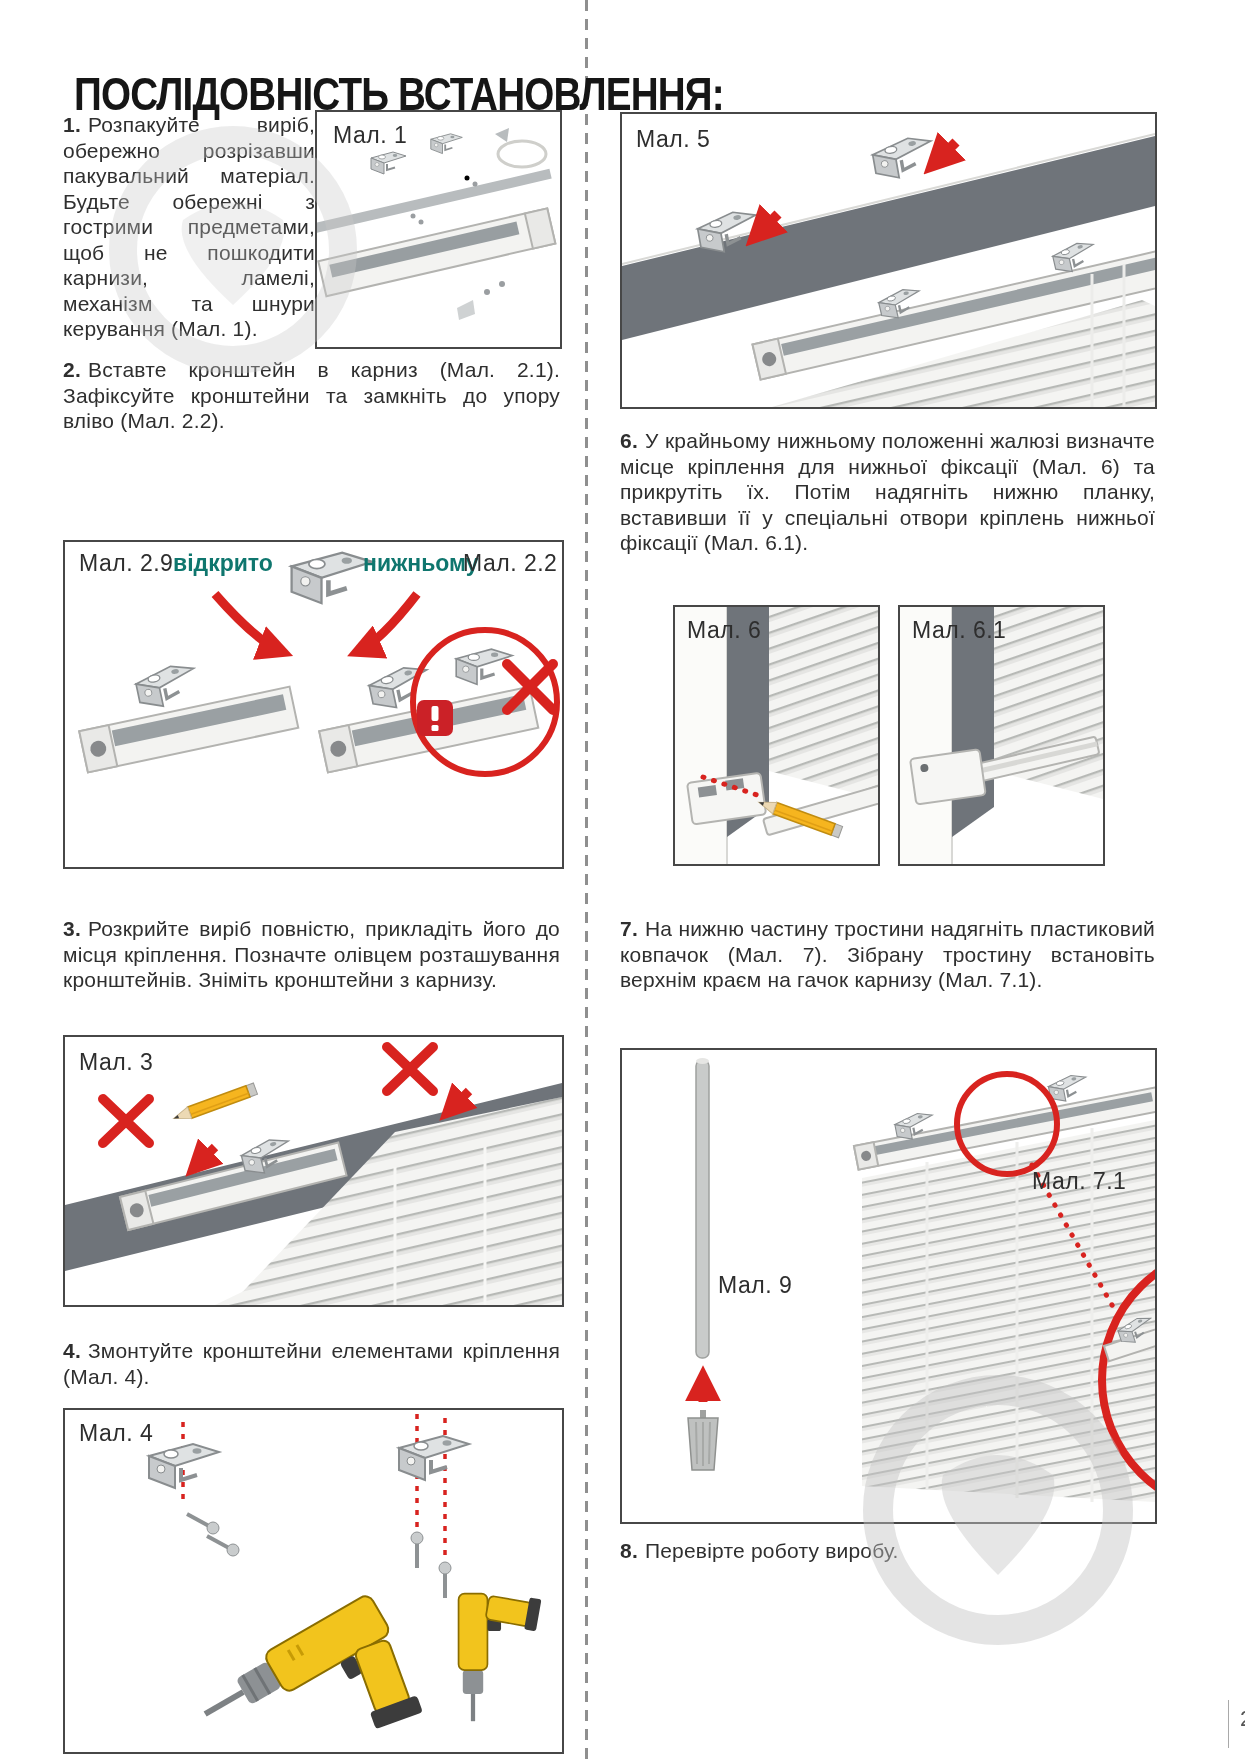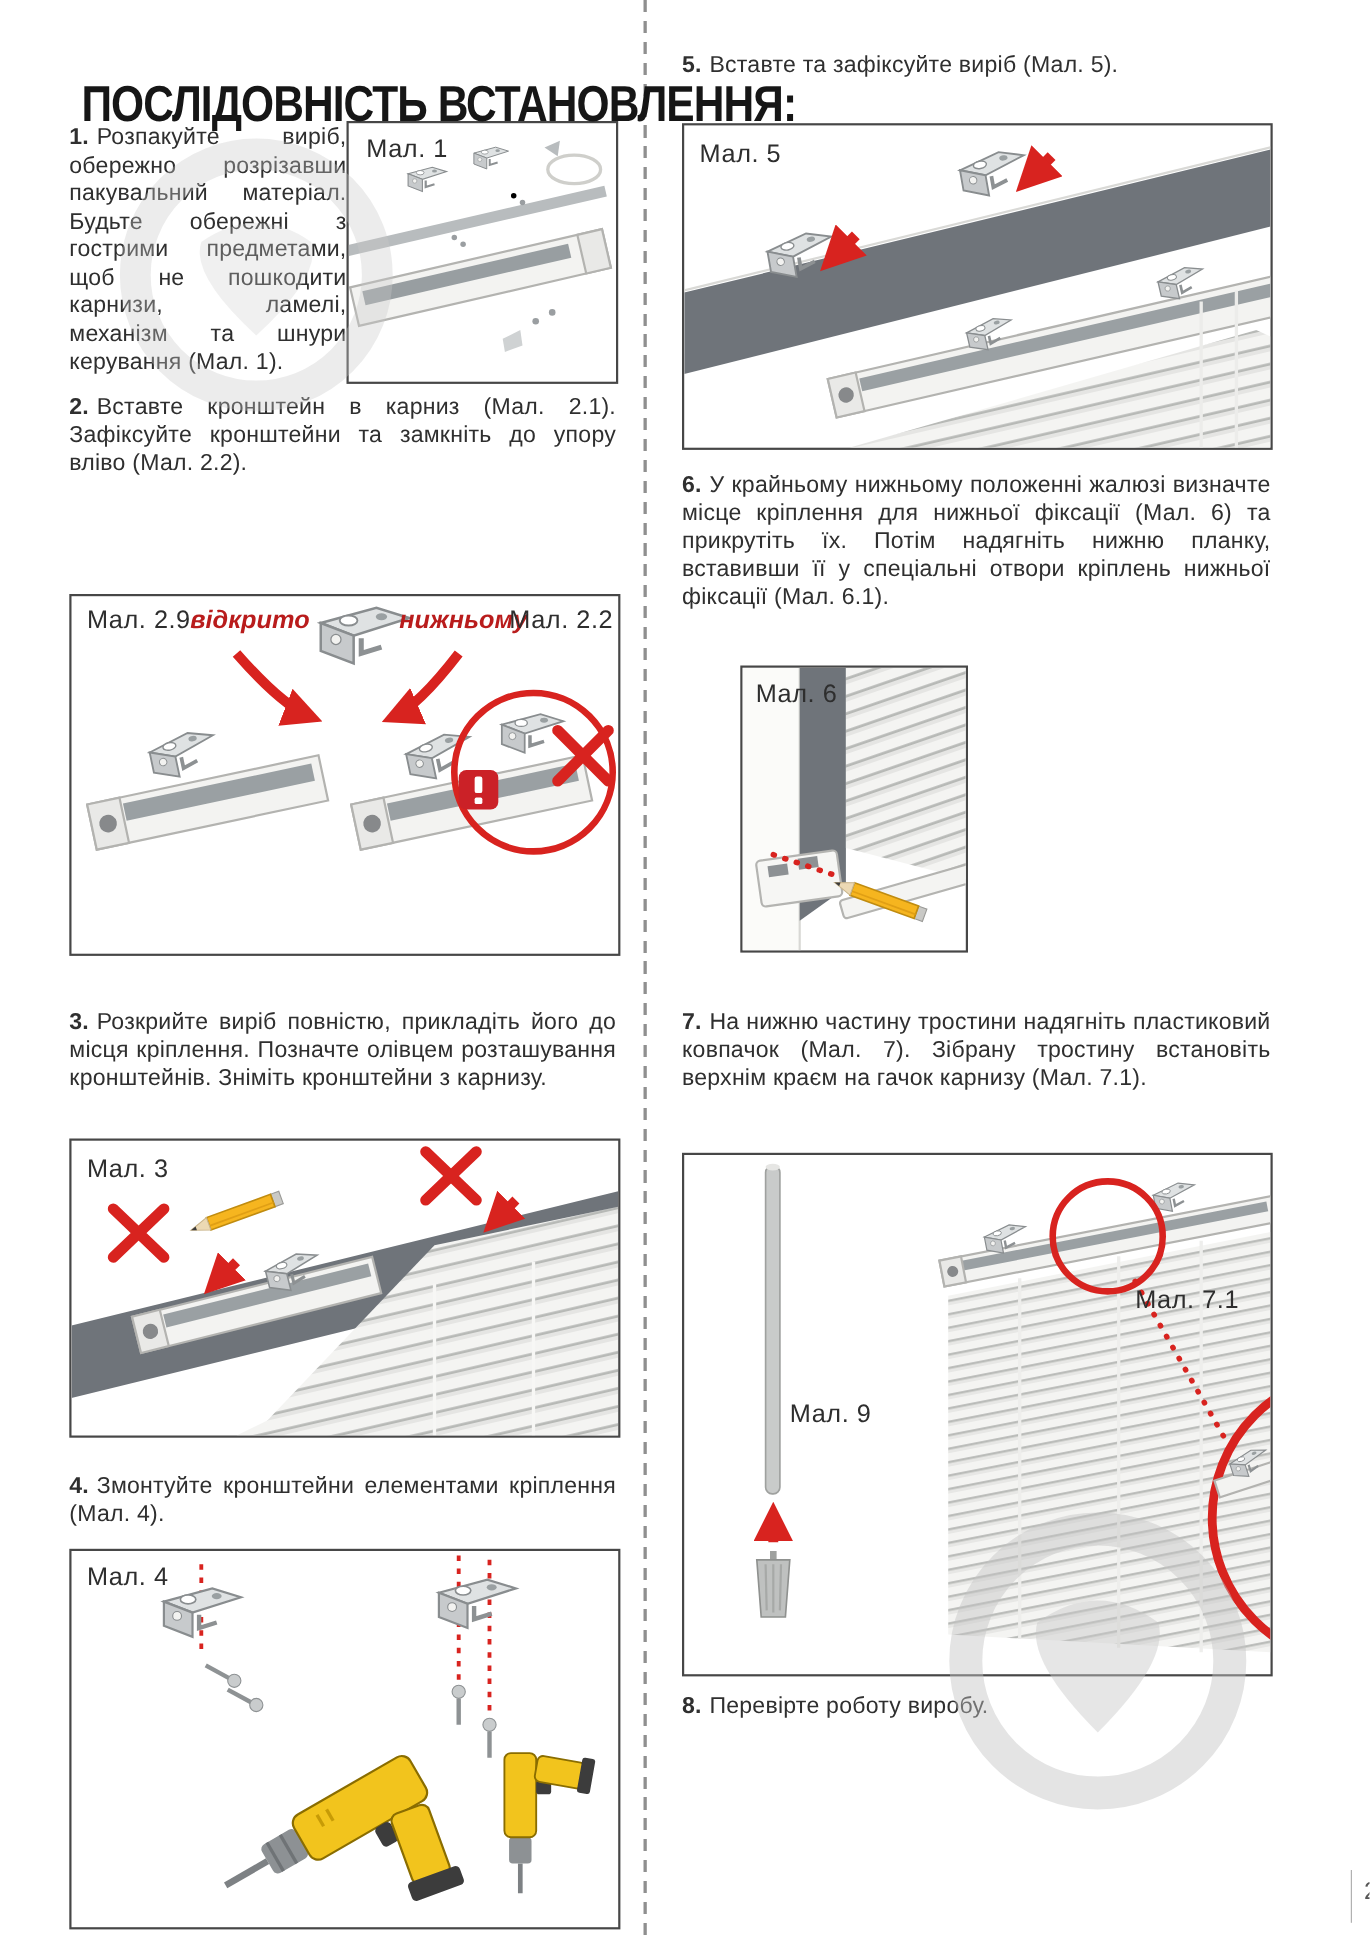--- a/index.html
+++ b/index.html
@@ -6,21 +6,21 @@
   #page{position:relative;width:1245px;height:1760px;background:#ffffff;
         font-family:"Liberation Sans", sans-serif;overflow:hidden;margin-left:28px;}
   .page-title{position:absolute;left:46px;top:36px;font-size:46px;font-weight:900;color:#161616;
         transform:scaleX(.84);transform-origin:0 0;white-space:nowrap;letter-spacing:-1px;z-index:3;}
   .step{position:absolute;margin:0;font-size:21px;line-height:25.5px;color:#2f2f2f;
         text-align:justify;letter-spacing:.2px;z-index:3;}
   .step .num{font-weight:bold;margin-right:7px;}
   .panel{position:absolute;background:#fff;border:2px solid #474747;overflow:hidden;z-index:1;}
   .panel svg{position:absolute;left:0;top:0;}
   .fig-label{position:absolute;font-size:23px;color:#2e2e2e;letter-spacing:.5px;z-index:3;}
-  .red-label{position:absolute;font-size:23px;font-weight:bold;color:#b91c1c;z-index:3;font-style:italic;}
+  .red-label{position:absolute;font-size:23px;font-weight:bold;color:#0f766e;z-index:3;}
   .warn-badge{display:inline-block;width:21px;height:21px;background:#cb2127;color:#fff;border-radius:4px;
         text-align:center;font-weight:bold;font-size:16px;line-height:21px;vertical-align:-3px;margin-right:7px;}
   .warn-title{font-weight:bold;}
   .divider{position:absolute;left:557px;top:0;width:3px;height:1760px;z-index:2;
         background:repeating-linear-gradient(180deg,#8f8f8f 0 11px,transparent 11px 19px);}
   .watermark{position:absolute;z-index:4;pointer-events:none;}
   .pagenum-line{position:absolute;left:1200px;top:1700px;width:1px;height:48px;background:#a9a9a9;z-index:3;}
   .pagenum{position:absolute;left:1212px;top:1706px;font-size:22px;color:#555;z-index:3;}
 </style>
 </head>
@@ -205,23 +205,20 @@
         <rect x="34" y="17" width="14" height="16" rx="3" fill="#3c3c3c"></rect>
         <g transform="rotate(10 62 17)">
           <rect x="48" y="17" width="28" height="52" rx="6" fill="#f2c41d" stroke="#8a6d00" stroke-width="2"></rect>
           <rect x="44" y="64" width="38" height="14" rx="3" fill="#3c3c3c"></rect>
         </g>
       </g>
     </svg>
     <div class="fig-label" style="left:14px;top:10px">Мал. 4</div>
   </div>
 
-  <p class="step" style="left:592px;top:46px;width:535px">
-    <span class="num">5.</span><span>Вставте та зафіксуйте виріб (Мал. 5).</span>
-  </p>
 
   <div class="panel" style="left:592px;top:112px;width:533px;height:293px">
     <svg width="533" height="293" viewBox="0 0 533 293">
       <polygon points="0,152 533,22 533,92 0,226" fill="#6f747a"></polygon>
       <line x1="0" y1="150" x2="533" y2="20" stroke="#d9d9d6" stroke-width="2"></line>
       <polygon points="150,293 520,186 533,192 533,293" fill="url(#slatA)"></polygon>
       <g transform="translate(135,250) rotate(-13)">
         <rect x="0" y="-20" width="420" height="36" fill="#f3f3f1" stroke="#b3b3b0" stroke-width="2"></rect>
         <rect x="28" y="-14" width="386" height="12" fill="#9aa0a3"></rect>
         <rect x="0" y="-20" width="26" height="36" fill="#e9e9e7" stroke="#b3b3b0" stroke-width="2"></rect>
@@ -256,20 +253,37 @@
         <rect x="0" y="0" width="74" height="42" rx="4" fill="#f6f6f4" stroke="#b4b4b1" stroke-width="2"></rect>
         <rect x="10" y="6" width="18" height="10" fill="#8d9194"></rect>
         <rect x="38" y="3" width="18" height="10" fill="#8d9194"></rect>
       </g>
       <line x1="28" y1="170" x2="88" y2="190" stroke="#d8231f" stroke-width="5" stroke-dasharray="1 10" stroke-linecap="round"></line>
       <use href="#pencilDef" transform="translate(156,228) rotate(200)"></use>
     </svg>
     <div class="fig-label" style="left:12px;top:10px">Мал. 6</div>
   </div>
 
+  <div class="panel" style="left:870px;top:605px;width:203px;height:257px">
+    <svg width="203" height="257" viewBox="0 0 203 257">
+      <rect x="0" y="0" width="52" height="257" fill="#fbfbf9"></rect>
+      <line x1="52" y1="0" x2="52" y2="257" stroke="#d8d8d5" stroke-width="2"></line>
+      <polygon points="52,0 94,0 94,200 52,230" fill="#6f747a"></polygon>
+      <polygon points="94,0 203,0 203,192 94,164" fill="url(#slatB)"></polygon>
+      <g transform="translate(20,170) rotate(-13)">
+        <rect x="0" y="0" width="180" height="18" rx="3" fill="#f4f4f2" stroke="#b4b4b1" stroke-width="2"></rect>
+        <rect x="0" y="5" width="180" height="5" fill="#d8d8d5"></rect>
+      </g>
+      <g transform="translate(10,152) rotate(-8)">
+        <rect x="0" y="0" width="70" height="46" rx="4" fill="#f6f6f4" stroke="#b4b4b1" stroke-width="2"></rect>
+        <circle cx="13" cy="11" r="4" fill="#6b6f72"></circle>
+      </g>
+    </svg>
+    <div class="fig-label" style="left:12px;top:10px">Мал. 6.1</div>
+  </div>
 
   <p class="step" style="left:592px;top:916px;width:535px">
     <span class="num">7.</span><span>На нижню частину тростини надягніть пластиковий ковпачок (Мал. 7). Зібрану тростину встановіть верхнім краєм на гачок карнизу (Мал. 7.1).</span>
   </p>
 
   <div class="panel" style="left:592px;top:1048px;width:533px;height:472px">
     <svg width="533" height="472" viewBox="0 0 533 472">
       <rect x="74" y="10" width="13" height="298" rx="6" fill="#c9cbca" stroke="#9fa19f" stroke-width="1.5"></rect>
       <ellipse cx="80.5" cy="11" rx="6.5" ry="3" fill="#e6e6e4"></ellipse>
       <path d="M81,352 L81,326" stroke="#d8231f" stroke-width="9" marker-end="url(#arrowRed)"></path>

